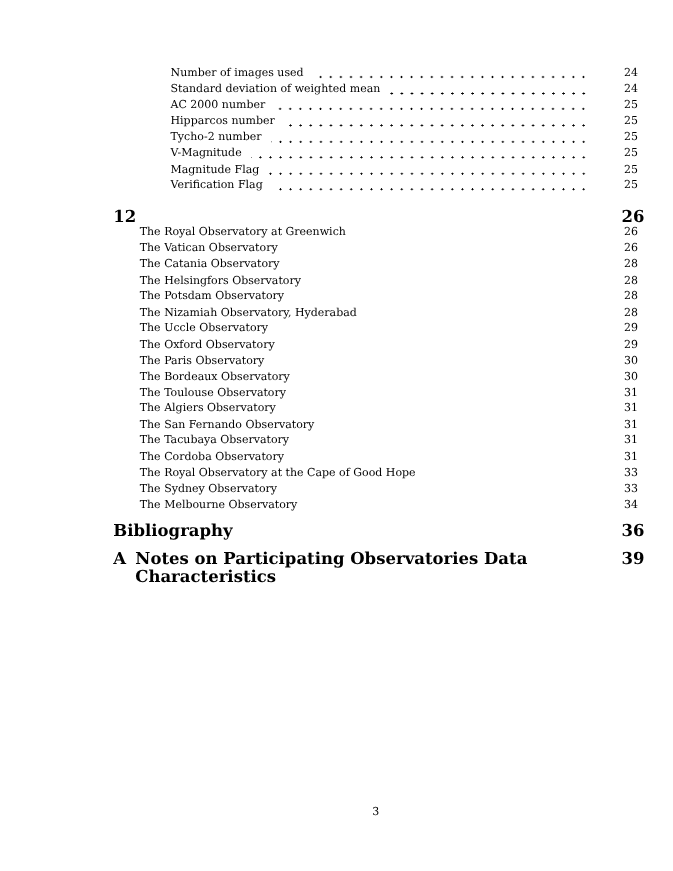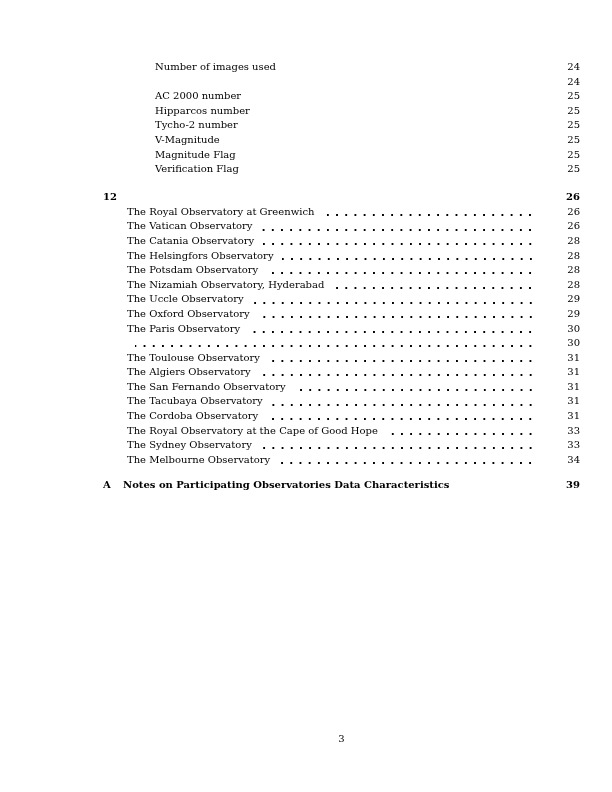--- a/index.html
+++ b/index.html
@@ -41,26 +41,26 @@
     background-position: right bottom 3px;
     background-clip: content-box;
     padding-left: 3px;
   }
   .pg {
     width: 15px;
     text-align: right;
     white-space: nowrap;
     margin-left: 20px;
   }
-  .indent-sub { padding-left: 52px; align-items: center; }   
-  .indent-obs { padding-left: 24px; }   
+  .indent-sub { padding-left: 52px; }   
+  .indent-obs { padding-left: 24px; align-items: flex-end; }   
   .heading {
     display: flex;
     font-weight: bold;
-    font-size: 10px;
+    font-size: 15px;
     line-height: 16px;
   }
   .heading .num { width: 20px; flex: 0 0 auto; }
   .heading .spacer { flex: 1 1 auto; }
   .h-sec12 { margin-top: 12px; }
   .h-bib  { margin-top: 7px; }
   .h-app  { margin-top: 10px; }
   .footer {
     position: absolute;
     left: 103px;
@@ -76,20 +76,21 @@
 
 <div class="page-sheet">
   <div class="toc">
 
     <div class="row indent-sub">
       <span class="lbl">Number of images used</span>
       <span class="leader"></span>
       <span class="pg">24</span>
     </div>
     <div class="row indent-sub">
+      <span class="lbl">Standard deviation of weighted mean</span>
       <span class="leader"></span>
       <span class="pg">24</span>
     </div>
     <div class="row indent-sub">
       <span class="lbl">AC 2000 number</span>
       <span class="leader"></span>
       <span class="pg">25</span>
     </div>
     <div class="row indent-sub">
       <span class="lbl">Hipparcos number</span>
@@ -162,20 +163,21 @@
       <span class="lbl">The Oxford Observatory</span>
       <span class="leader"></span>
       <span class="pg">29</span>
     </div>
     <div class="row indent-obs">
       <span class="lbl">The Paris Observatory</span>
       <span class="leader"></span>
       <span class="pg">30</span>
     </div>
     <div class="row indent-obs">
+      <span class="lbl">The Bordeaux Observatory</span>
       <span class="leader"></span>
       <span class="pg">30</span>
     </div>
     <div class="row indent-obs">
       <span class="lbl">The Toulouse Observatory</span>
       <span class="leader"></span>
       <span class="pg">31</span>
     </div>
     <div class="row indent-obs">
       <span class="lbl">The Algiers Observatory</span>
@@ -206,20 +208,25 @@
       <span class="lbl">The Sydney Observatory</span>
       <span class="leader"></span>
       <span class="pg">33</span>
     </div>
     <div class="row indent-obs">
       <span class="lbl">The Melbourne Observatory</span>
       <span class="leader"></span>
       <span class="pg">34</span>
     </div>
 
+    <div class="heading h-bib">
+      <span class="title">Bibliography</span>
+      <span class="spacer"></span>
+      <span class="pg">36</span>
+    </div>
 
     <div class="heading h-app">
       <span class="num">A</span>
       <span class="title">Notes on Participating Observatories Data Characteristics</span>
       <span class="spacer"></span>
       <span class="pg">39</span>
     </div>
 
   </div>
 

